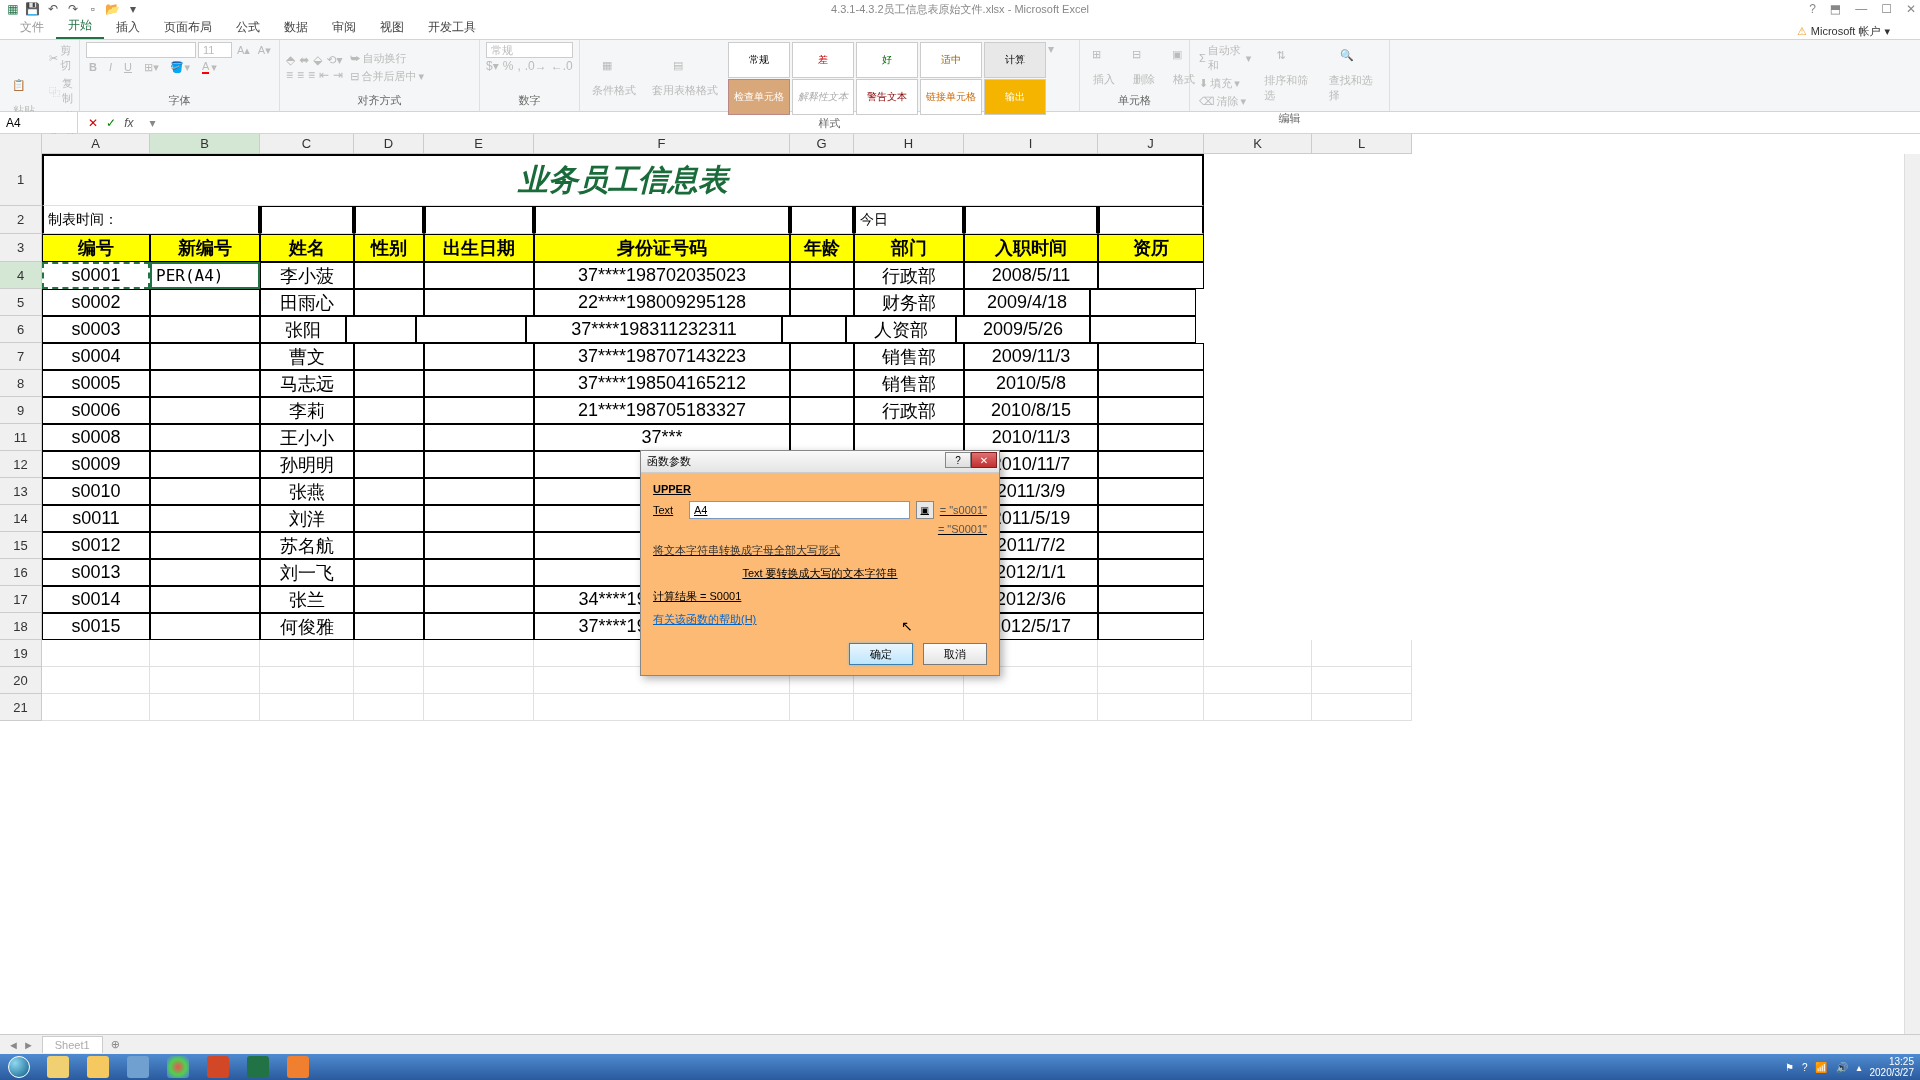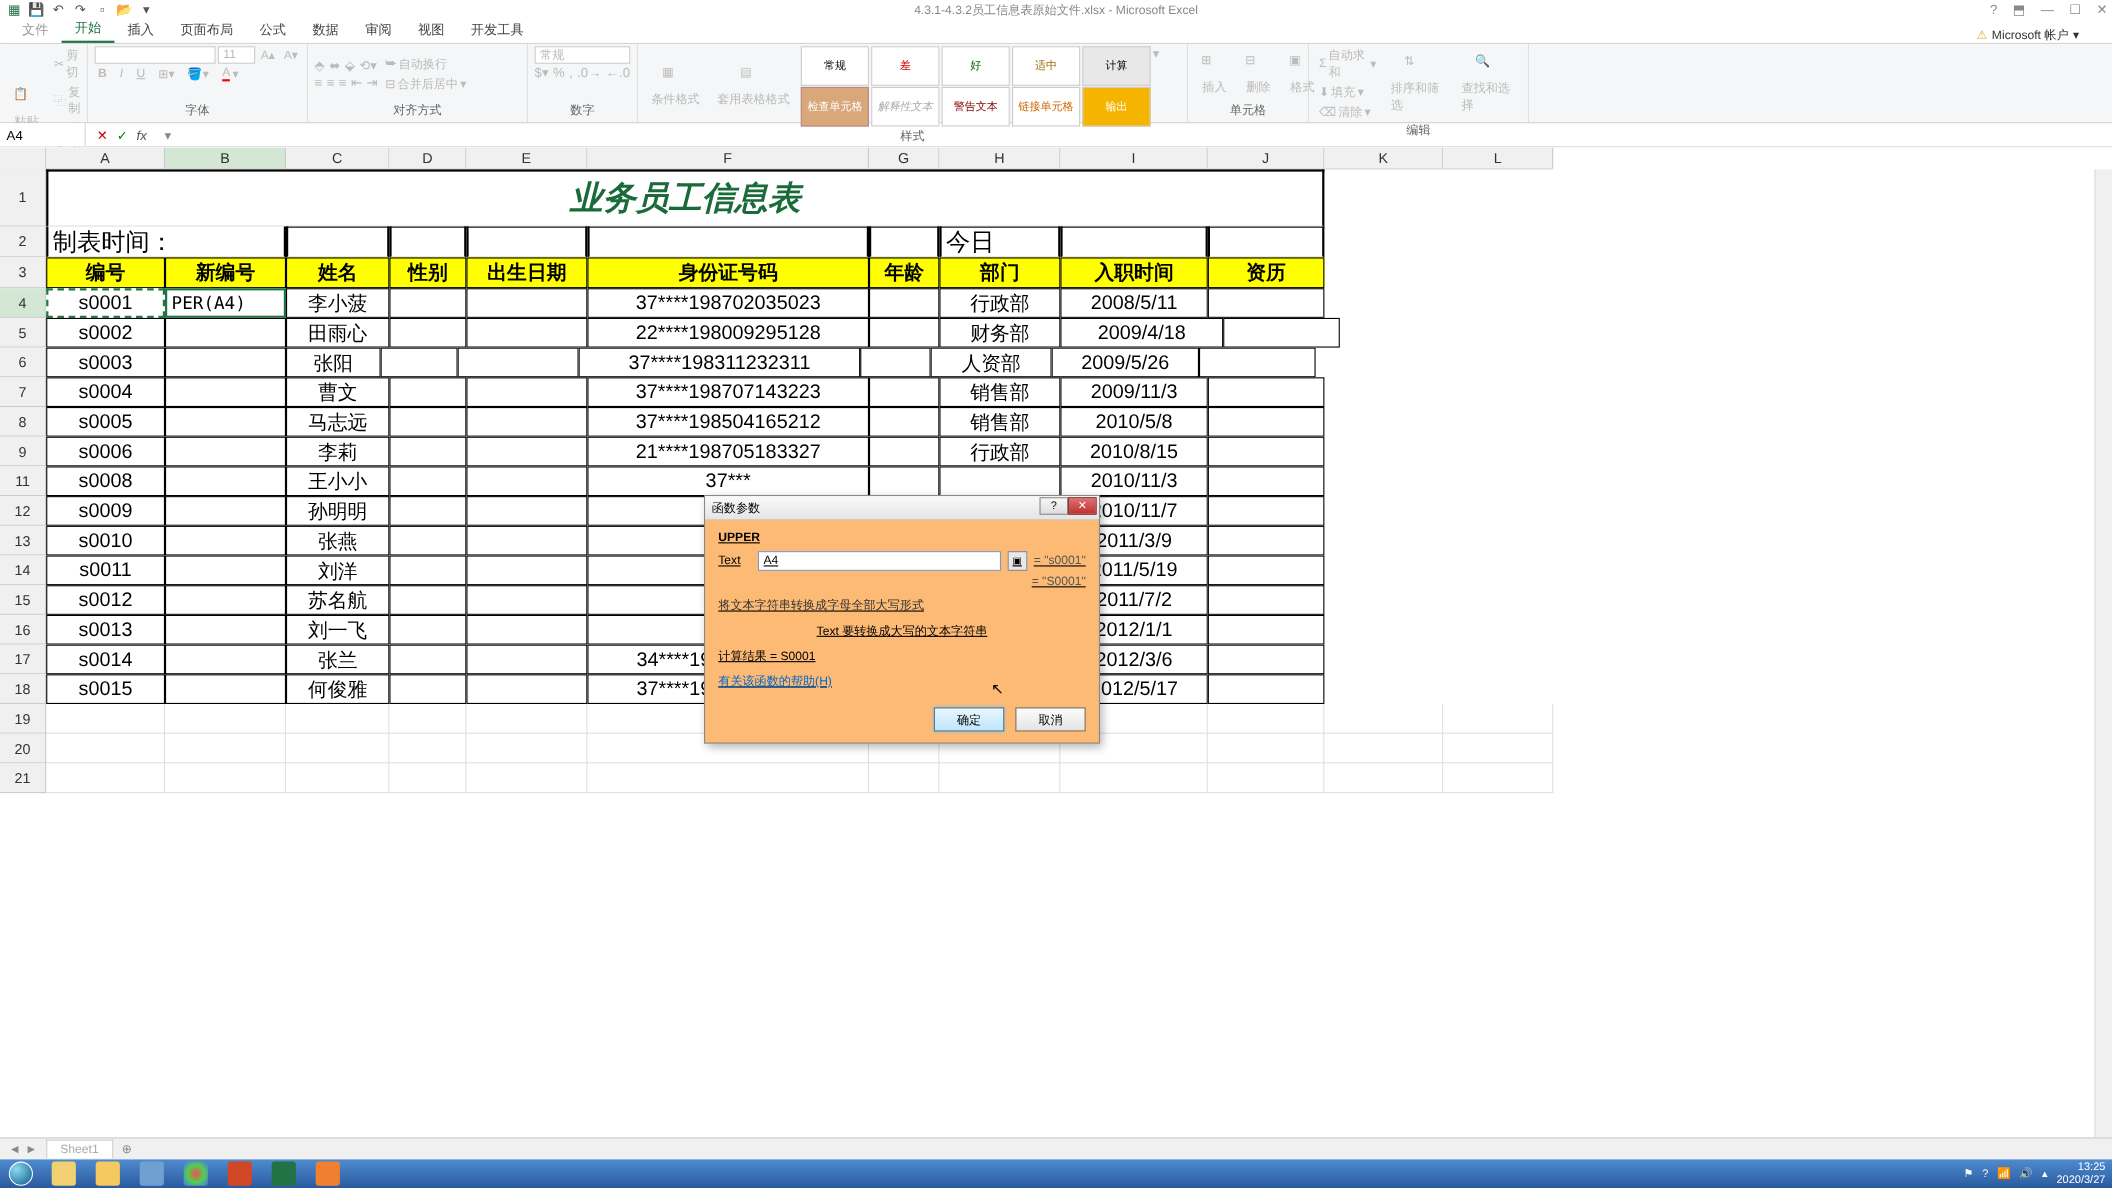--- a/index.html
+++ b/index.html
@@ -52,21 +52,21 @@
 .col-h { border-right: 1px solid #ccc; display: flex; align-items: center; justify-content: center; font-size: 13px; color: #333; background: #f0f0f0; }
 .col-h.sel { background: #d4e6d4; }
 .grid-body { position: absolute; top: 20px; left: 0; }
 .row { display: flex; }
 .row-h { width: 42px; border-right: 1px solid #ccc; border-bottom: 1px solid #ccc; background: #f0f0f0; display: flex; align-items: center; justify-content: center; font-size: 13px; color: #333; }
 .row-h.sel { background: #d4e6d4; }
 .cell { border-right: 1px solid #e0e0e0; border-bottom: 1px solid #e0e0e0; display: flex; align-items: center; padding: 0 4px; overflow: hidden; white-space: nowrap; }
 .title-row .cell { font-family: KaiTi, STKaiti, serif; font-size: 30px; font-weight: bold; color: #1a6b3a; font-style: italic; justify-content: center; border-left: 2px solid #000; border-top: 2px solid #000; border-right: 2px solid #000; }
 .hdr-row .cell { background: #ffff00; font-size: 18px; font-weight: bold; justify-content: center; border: 1px solid #000; }
 .data-row .cell { font-size: 18px; justify-content: center; border: 1px solid #000; background: #fff; }
-.label-row .cell { font-size: 22px; border-left: 2px solid #000; border-right: 2px solid #000; }
+.label-row .cell { font-size: 14px; border-left: 2px solid #000; border-right: 2px solid #000; }
 .editing { border: 2px dashed #227447 !important; background: #fff !important; }
 .active-cell { border: 2px solid #217346 !important; text-align: left !important; justify-content: flex-start !important; font-family: Consolas, monospace; font-size: 16px !important; }
 .empty-row .cell { border: none; border-right: 1px solid #e0e0e0; border-bottom: 1px solid #e0e0e0; }
 
 
 .dialog { position: absolute; left: 640px; top: 450px; width: 360px; background: #fdba74; border: 1px solid #888; box-shadow: 3px 3px 8px rgba(0,0,0,0.3); z-index: 100; font-size: 11px; }
 .dlg-title { background: linear-gradient(#fafafa,#e4e4e4); height: 22px; display: flex; align-items: center; padding: 0 6px; position: relative; border-bottom: 1px solid #ccc; }
 .dlg-close-group { position: absolute; right: 2px; top: 1px; display: flex; }
 .dlg-cbtn { width: 26px; height: 16px; display: flex; align-items: center; justify-content: center; font-size: 10px; border: 1px solid #888; cursor: pointer; background: linear-gradient(#f8f8f8,#ddd); }
 .dlg-cbtn.close { background: linear-gradient(#e07070,#c03030); color: #fff; border-color: #802020; }
@@ -361,21 +361,21 @@
       <div class="row data-row">
         <div class="row-h" style="height: 27px;">5</div>
         <div class="cell" style="width: 108px; height: 27px;">s0002</div>
         <div class="cell" style="width: 110px; height: 27px;"></div>
         <div class="cell" style="width: 94px; height: 27px;">田雨心</div>
         <div class="cell" style="width: 70px; height: 27px;"></div>
         <div class="cell" style="width: 110px; height: 27px;"></div>
         <div class="cell" style="width: 256px; height: 27px;">22****198009295128</div>
         <div class="cell" style="width: 64px; height: 27px;"></div>
         <div class="cell" style="width: 110px; height: 27px;">财务部</div>
-        <div class="cell" style="width: 148px; height: 27px;">2009/4/18</div>
+        <div class="cell" style="width: 126px; height: 27px;">2009/4/18</div>
         <div class="cell" style="width: 106px; height: 27px;"></div>
       </div>
       <div class="row data-row">
         <div class="row-h" style="height: 27px;">6</div>
         <div class="cell" style="width: 108px; height: 27px;">s0003</div>
         <div class="cell" style="width: 110px; height: 27px;"></div>
         <div class="cell" style="width: 86px; height: 27px;">张阳</div>
         <div class="cell" style="width: 70px; height: 27px;"></div>
         <div class="cell" style="width: 110px; height: 27px;"></div>
         <div class="cell" style="width: 256px; height: 27px;">37****198311232311</div>

